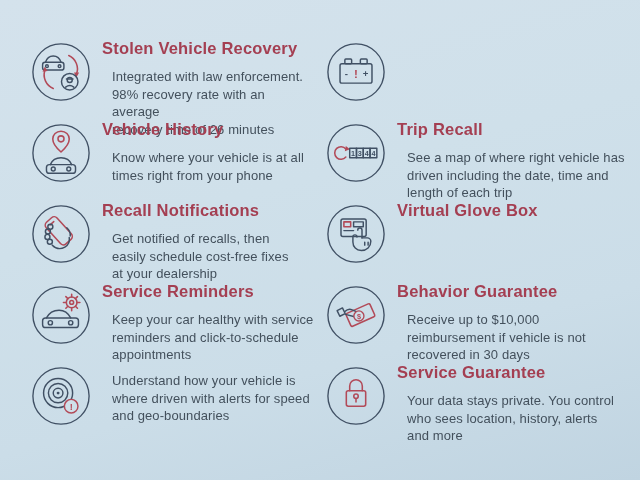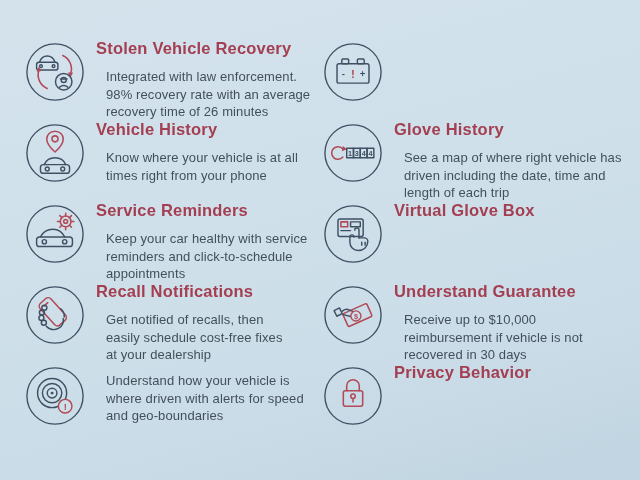--- a/index.html
+++ b/index.html
@@ -8,21 +8,21 @@
     --body-text:#43505c;
     --ink:#405064;
     --accent:#b24a58;
   }
   html,body{margin:0;padding:0;}
   body{
     width:640px;height:480px;overflow:hidden;
     font-family:"Liberation Sans", sans-serif;
     background:linear-gradient(165deg,#d4e2ec 0%, #cfe0ea 40%, #cbdde8 70%, #c0d4e1 100%);
   }
-  .board{display:flex;padding:38px 0 0 24px;}
+  .board{display:flex;padding:38px 0 0 30px;}
   .col{display:flex;flex-direction:column;}
   .col-left{width:298px;}
   .col-right{width:318px;}
   .feature{display:flex;height:81px;flex:0 0 auto;}
   .icon-wrap{flex:0 0 62px;height:62px;margin-top:3px;margin-right:10px;}
   .icon-wrap svg{display:block;}
   .ftext{min-width:0;}
   .ftitle{
     margin:0 0 3px 0;
     font-size:16.5px;line-height:20px;font-weight:700;
@@ -101,64 +101,64 @@
         <h2 class="ftitle">Vehicle History</h2>
         <p class="fdesc">Know where your vehicle is at all
 times right from your phone</p>
       </div>
     </div>
 
     <div class="feature">
       <span class="icon-wrap">
         <svg width="62" height="62" viewBox="0 0 64 64">
           <circle class="ring" cx="32" cy="32" r="29"></circle>
-          <g class="nv">
-            <path d="M17,35 Q21,27 30,27 Q38,27 42,35"></path>
-            <rect x="13" y="35" width="37" height="10" rx="3"></rect>
-            <circle cx="21" cy="40" r="2.2"></circle>
-            <circle cx="42" cy="40" r="2.2"></circle>
-          </g>
-          <g class="rd" stroke-width="1.4">
-            <circle cx="43" cy="19" r="5.5"></circle>
-            <circle cx="43" cy="19" r="2"></circle>
-            <path d="M43,10.5 V13.5 M43,24.5 V27.5 M34.5,19 H37.5 M48.5,19 H51.5 M37,13 L39.1,15.1 M46.9,22.9 L49,25 M49,13 L46.9,15.1 M39.1,22.9 L37,25"></path>
-          </g>
-        </svg>
-      </span>
-      <div class="ftext">
-        <h2 class="ftitle">Service Reminders</h2>
-        <p class="fdesc">Keep your car healthy with service
-reminders and click-to-schedule
-appointments</p>
-      </div>
-    </div>
-
-    <div class="feature">
-      <span class="icon-wrap">
-        <svg width="62" height="62" viewBox="0 0 64 64">
-          <circle class="ring" cx="32" cy="32" r="29"></circle>
           <g transform="rotate(-42 32 32)">
             <rect class="rd" x="25" y="13" width="15" height="30" rx="4"></rect>
             <path class="rd" d="M30,17.5 h5" stroke-width="1.2"></path>
           </g>
           <g class="nv">
             <circle cx="21" cy="24.5" r="2.6"></circle>
             <circle cx="18.5" cy="29.5" r="2.6"></circle>
             <circle cx="18" cy="35" r="2.6"></circle>
             <circle cx="20.5" cy="40" r="2.6"></circle>
             <path d="M23,43.5 Q29,49.5 36,45.5 Q41.5,42.5 40.5,35.5"></path>
             <path d="M38,25.5 q4,3.5 3.5,8.5"></path>
           </g>
         </svg>
       </span>
       <div class="ftext">
         <h2 class="ftitle">Recall Notifications</h2>
         <p class="fdesc">Get notified of recalls, then
 easily schedule cost-free fixes
 at your dealership</p>
+      </div>
+    </div>
+
+    <div class="feature">
+      <span class="icon-wrap">
+        <svg width="62" height="62" viewBox="0 0 64 64">
+          <circle class="ring" cx="32" cy="32" r="29"></circle>
+          <g class="nv">
+            <path d="M17,35 Q21,27 30,27 Q38,27 42,35"></path>
+            <rect x="13" y="35" width="37" height="10" rx="3"></rect>
+            <circle cx="21" cy="40" r="2.2"></circle>
+            <circle cx="42" cy="40" r="2.2"></circle>
+          </g>
+          <g class="rd" stroke-width="1.4">
+            <circle cx="43" cy="19" r="5.5"></circle>
+            <circle cx="43" cy="19" r="2"></circle>
+            <path d="M43,10.5 V13.5 M43,24.5 V27.5 M34.5,19 H37.5 M48.5,19 H51.5 M37,13 L39.1,15.1 M46.9,22.9 L49,25 M49,13 L46.9,15.1 M39.1,22.9 L37,25"></path>
+          </g>
+        </svg>
+      </span>
+      <div class="ftext">
+        <h2 class="ftitle">Service Reminders</h2>
+        <p class="fdesc">Keep your car healthy with service
+reminders and click-to-schedule
+appointments</p>
       </div>
     </div>
 
     <div class="feature">
       <span class="icon-wrap">
         <svg width="62" height="62" viewBox="0 0 64 64">
           <circle class="ring" cx="32" cy="32" r="29"></circle>
           <g class="nv" stroke-width="1.3">
             <circle cx="29" cy="29" r="5"></circle>
             <circle cx="29" cy="29" r="10"></circle>
@@ -208,21 +208,21 @@
             <rect x="39.5" y="27.2" width="7" height="9.6"></rect>
             <rect x="46.5" y="27.2" width="7" height="9.6"></rect>
           </g>
           <text class="tnv" x="29" y="34.8" font-size="7.5" text-anchor="middle">1</text>
           <text class="tnv" x="36" y="34.8" font-size="7.5" text-anchor="middle">3</text>
           <text class="tnv" x="43" y="34.8" font-size="7.5" text-anchor="middle">4</text>
           <text class="tnv" x="50" y="34.8" font-size="7.5" text-anchor="middle">4</text>
         </svg>
       </span>
       <div class="ftext">
-        <h2 class="ftitle">Glove History</h2>
+        <h2 class="ftitle">Trip Recall</h2>
         <p class="fdesc">See a map of where right vehicle has
 driven including the date, time and
 length of each trip</p>
       </div>
     </div>
 
     <div class="feature">
       <span class="icon-wrap">
         <svg width="62" height="62" viewBox="0 0 64 64">
           <circle class="ring" cx="32" cy="32" r="29"></circle>
@@ -253,38 +253,41 @@
           </g>
           <g class="nv">
             <path d="M12.5,27.5 l5.5,-2.8 2.8,5.8 -5.5,2.8 z"></path>
             <path d="M20.5,28.5 q3.5,-3.5 7.5,-1.8 l8,3.3 q-0.8,4.6 -5.4,3.8 l-9.5,-2.4"></path>
           </g>
           <circle cx="35" cy="33" r="5.2" fill="#cfe0ea" stroke="#b24a58" stroke-width="1.4"></circle>
           <text class="trd" x="35" y="35.8" font-size="7.5" text-anchor="middle">$</text>
         </svg>
       </span>
       <div class="ftext">
-        <h2 class="ftitle">Understand Guarantee</h2>
+        <h2 class="ftitle">Behavior Guarantee</h2>
         <p class="fdesc">Receive up to $10,000
 reimbursement if vehicle is not
 recovered in 30 days</p>
       </div>
     </div>
 
     <div class="feature">
       <span class="icon-wrap">
         <svg width="62" height="62" viewBox="0 0 64 64">
           <circle class="ring" cx="32" cy="32" r="29"></circle>
           <g class="rd" stroke-width="1.8">
             <path d="M25.5,26.5 v-4.8 a6.5,6.5 0 0 1 13,0 v4.8"></path>
             <rect x="22" y="26.5" width="20" height="16" rx="2"></rect>
             <circle cx="32" cy="32.3" r="2.3"></circle>
             <path d="M32,34.6 v3.6"></path>
           </g>
         </svg>
       </span>
       <div class="ftext">
-        <h2 class="ftitle">Privacy Behavior</h2>
+        <h2 class="ftitle">Service Guarantee</h2>
+        <p class="fdesc">Your data stays private. You control
+who sees location, history, alerts
+and more</p>
       </div>
     </div>
 
   </div>
 </div>
 
 </body></html>

